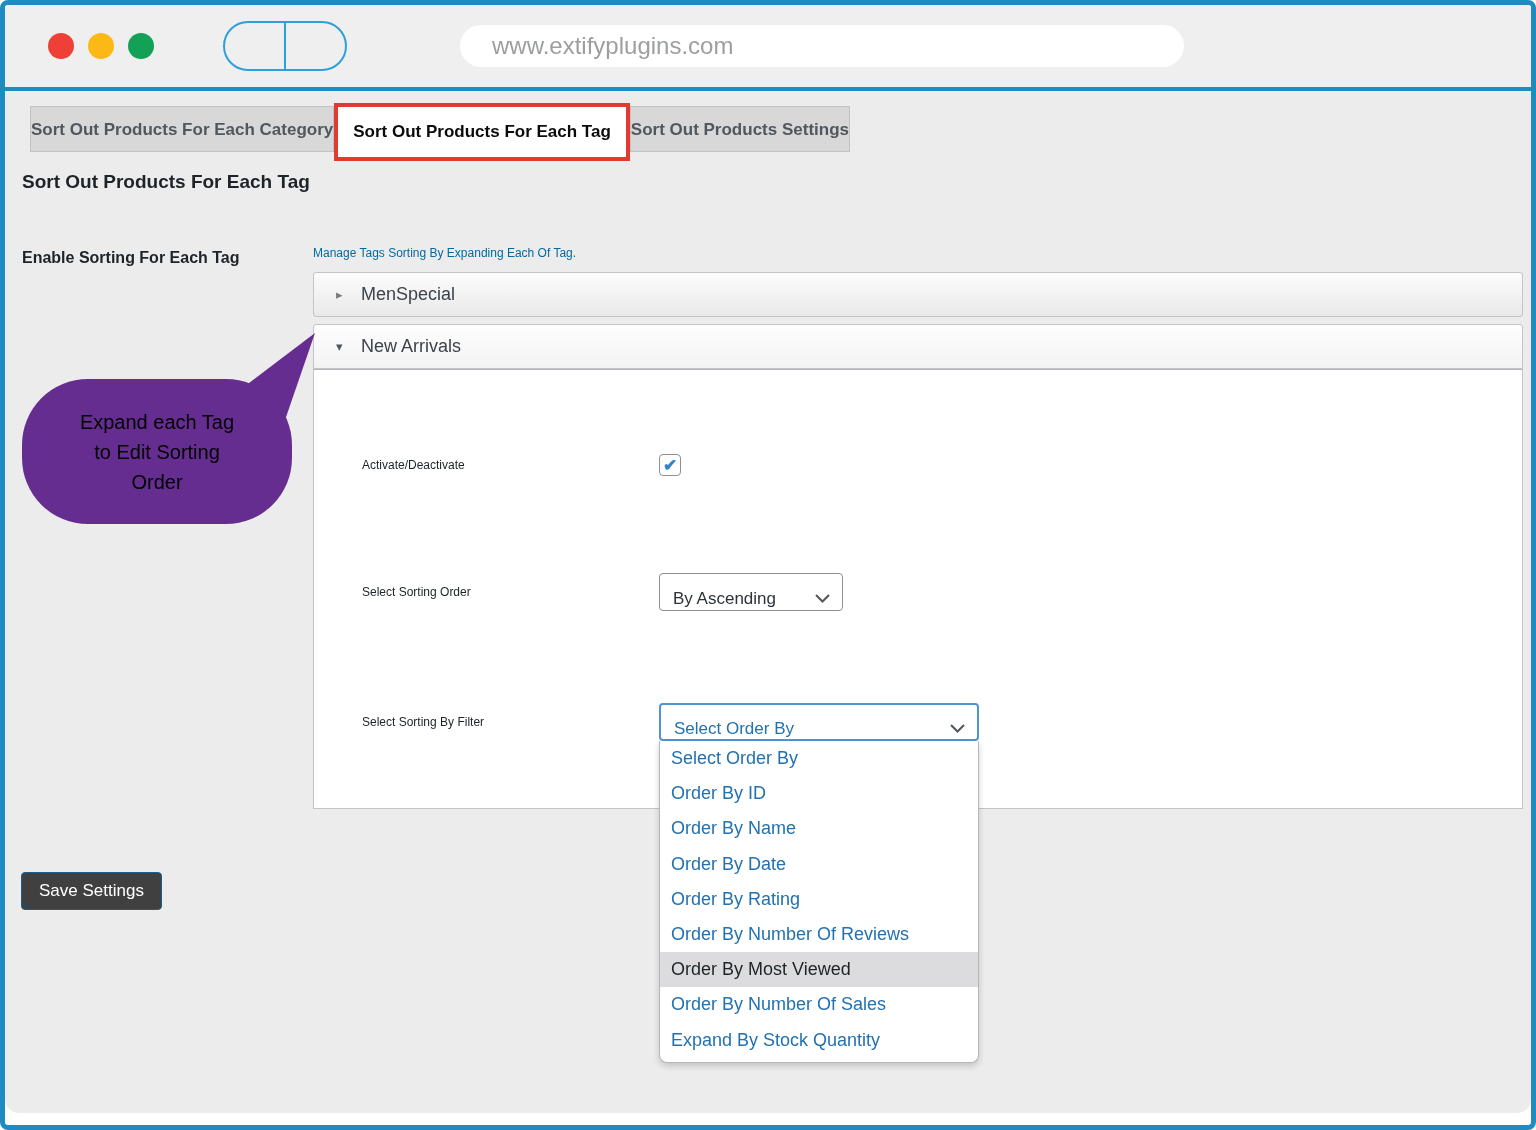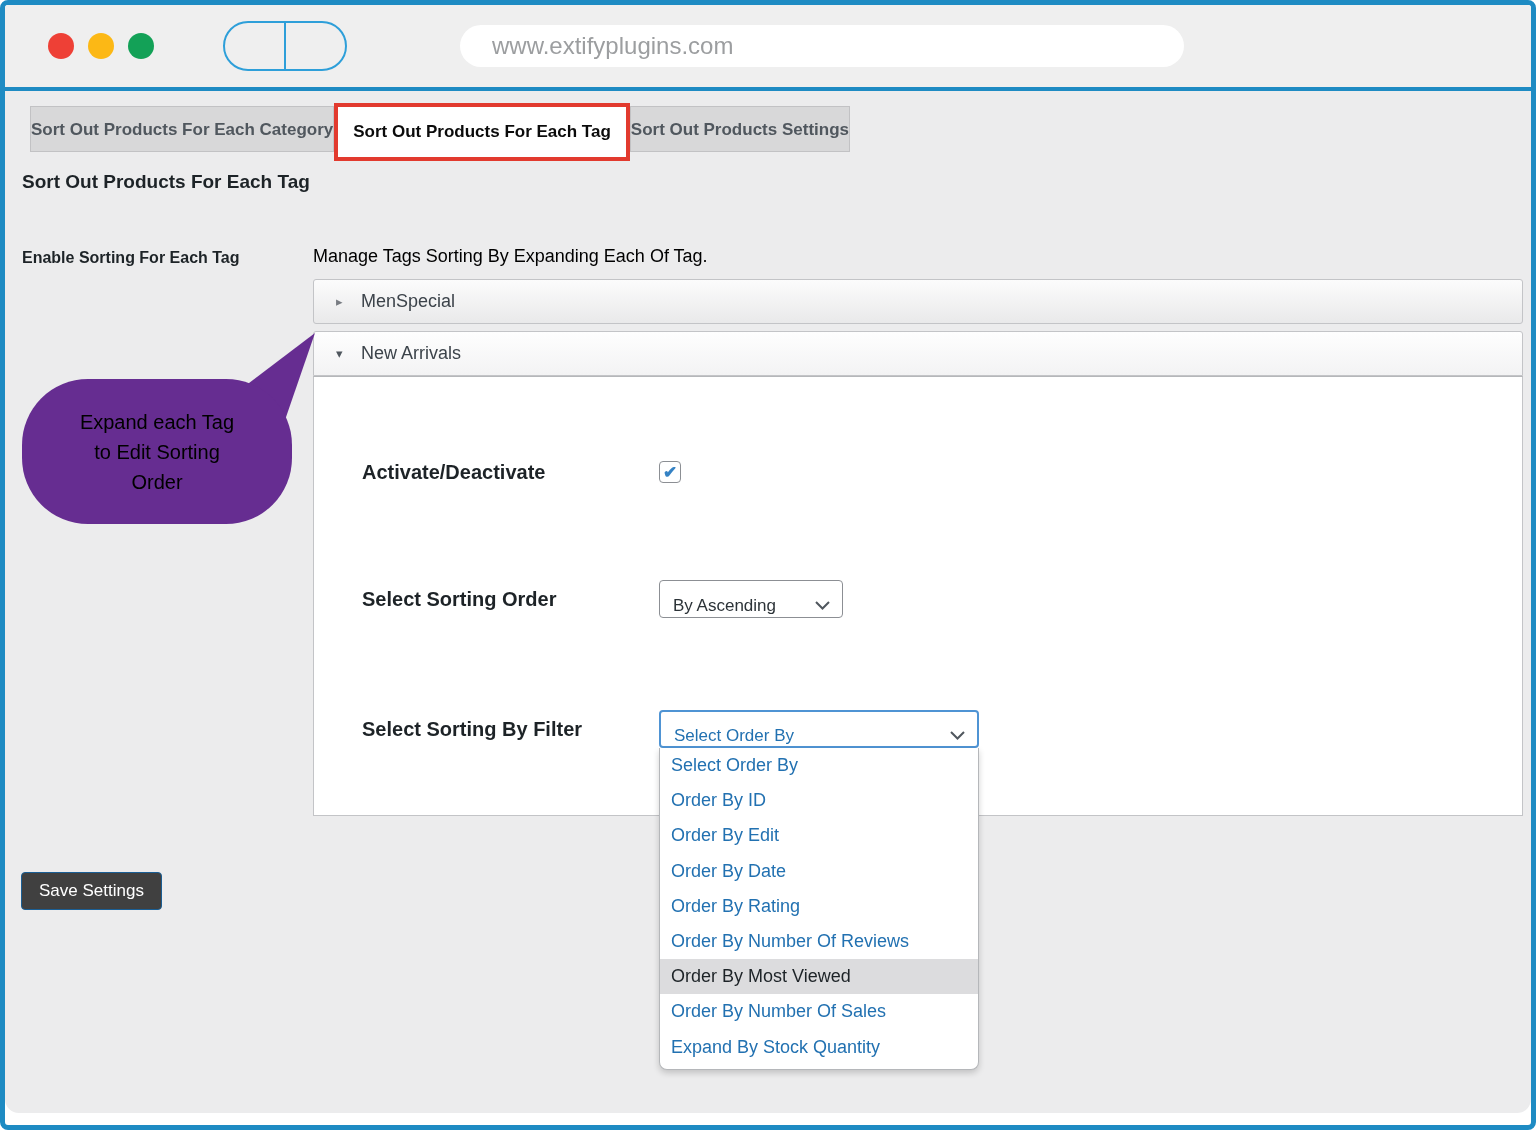--- a/index.html
+++ b/index.html
@@ -71,21 +71,21 @@
     position: absolute; left: 17px; top: 80px;
     font-size: 19px; font-weight: 700; color: #1d2327;
   }
   .setting-label {
     position: absolute; left: 17px; top: 158px;
     font-size: 16px; font-weight: 700; color: #1d2327;
   }
 
   
   .content-col { position: absolute; left: 308px; top: 155px; width: 1210px; }
-  .setting-desc { font-size: 18px; color: #000000; margin-bottom: 12px; }
+  .setting-desc { font-size: 12px; color: #0369a1; margin-bottom: 12px; }
 
   .acc-header {
     height: 45px; display: flex; align-items: center;
     border: 1px solid #c3c4c7; border-radius: 3px;
     background: linear-gradient(#fcfcfc, #e9e9ea);
     padding-left: 22px; cursor: pointer;
   }
   .acc-header .arrow { width: 14px; font-size: 13px; color: #787c82; margin-right: 11px; }
   .acc-header .acc-label { font-size: 18px; color: #3c434a; }
   .acc-header.collapsed { margin-bottom: 7px; }
@@ -93,21 +93,21 @@
     background: linear-gradient(#fefefe, #f3f3f4);
     border-radius: 3px 3px 0 0;
   }
   .acc-header.expanded .arrow { color: #50575e; }
 
   .acc-body {
     position: relative; height: 440px; background: #fff;
     border: 1px solid #c3c4c7; border-top: 1px solid #b5b7ba;
   }
   .frow { position: absolute; left: 48px; right: 20px; height: 38px; display: flex; align-items: center; }
-  .frow .flabel { width: 297px; font-size: 20px; font-weight: 700; color: #1d2327; }
+  .frow .flabel { width: 297px; font-size: 12px; font-weight: 400; color: #1d2327; }
   .frow1 { top: 76px; }
   .frow2 { top: 203px; }
   .frow3 { top: 333px; }
 
   .checkbox {
     width: 22px; height: 22px; background: #fff;
     border: 1px solid #8c8f94; border-radius: 4px;
     display: flex; align-items: center; justify-content: center;
     font-size: 17px; font-weight: 700; color: #3582c4;
   }
@@ -228,21 +228,21 @@
               <svg width="15" height="9" viewBox="0 0 15 9">
                   <polyline points="1,1 7.5,7.5 14,1" fill="none" stroke="#50575e" stroke-width="2"></polyline>
                 </svg>
             </span>
           </div>
         </div>
 
         <div class="dropdown" id="filter-dropdown">
             <div class="dd-item">Select Order By</div>
             <div class="dd-item">Order By ID</div>
-            <div class="dd-item">Order By Edit</div>
+            <div class="dd-item">Order By Name</div>
             <div class="dd-item">Order By Date</div>
             <div class="dd-item">Order By Rating</div>
             <div class="dd-item">Order By Number Of Reviews</div>
             <div class="dd-item highlighted">Order By Most Viewed</div>
             <div class="dd-item">Order By Number Of Sales</div>
             <div class="dd-item">Expand By Stock Quantity</div>
           </div>
 
       </div>
     </div>

